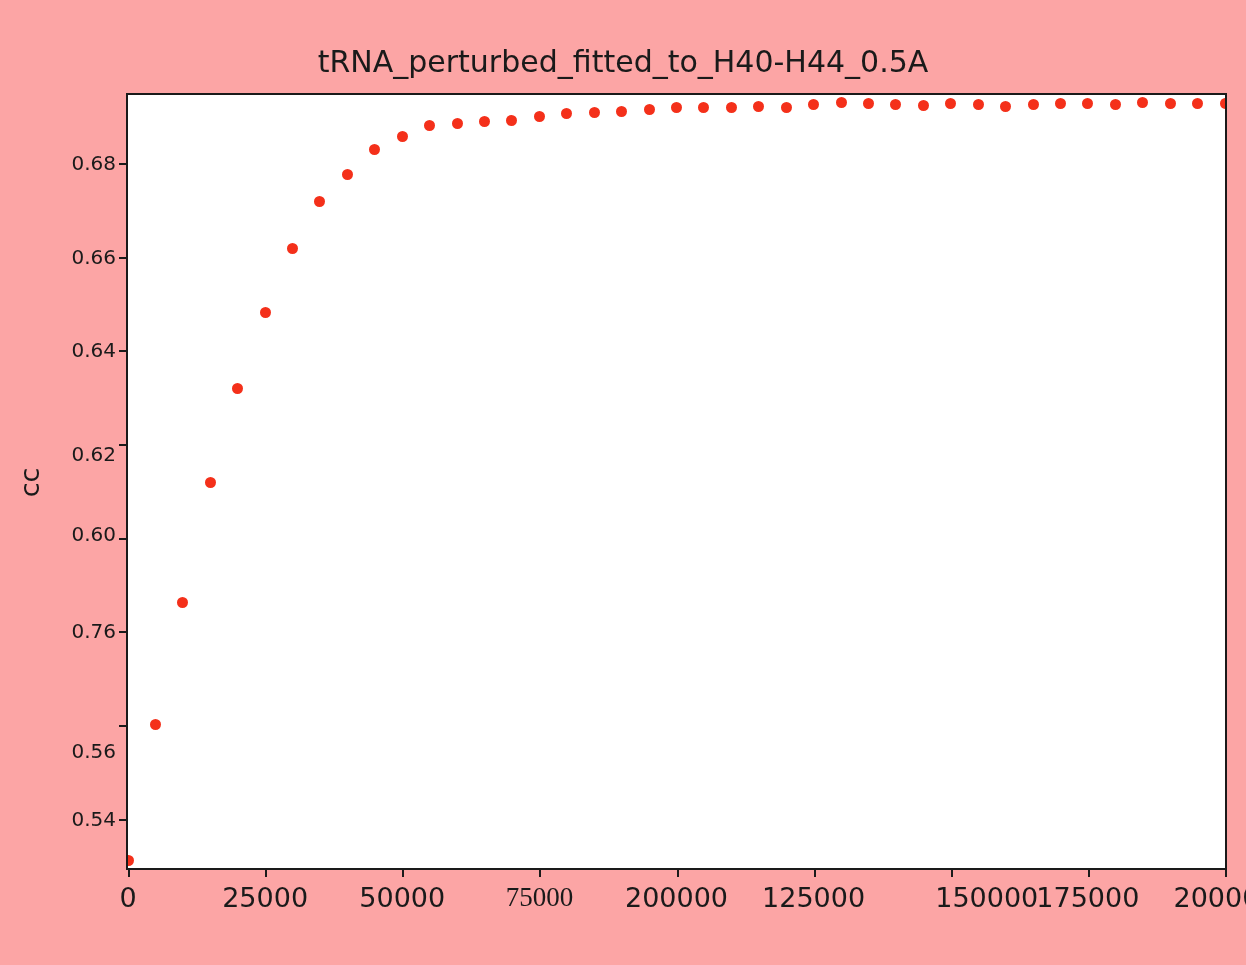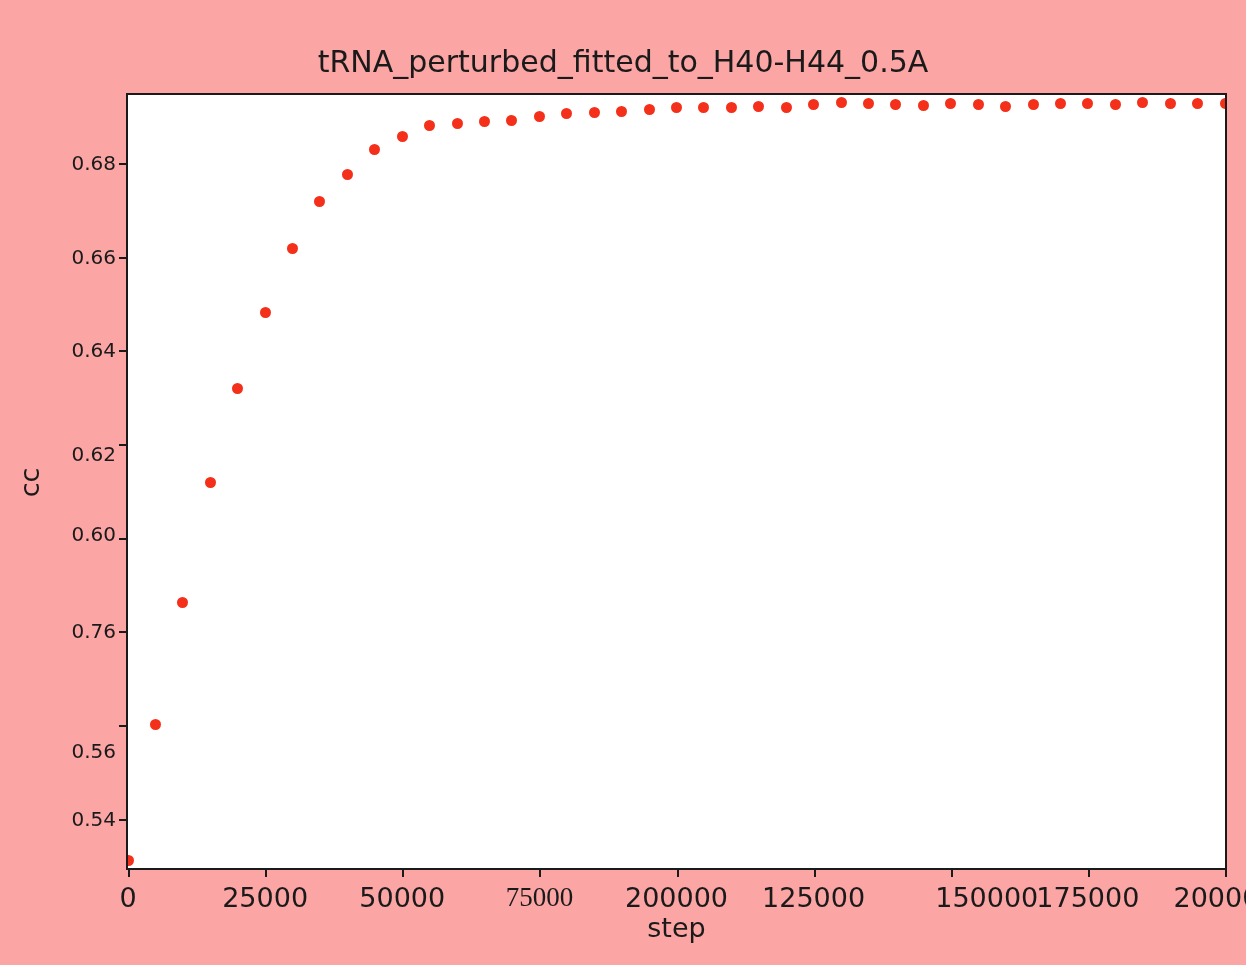--- a/index.html
+++ b/index.html
@@ -203,15 +203,14 @@
       <div class="xtick-mark" style="left: 685.625px;"></div>
       <div class="xtick-label" style="left: 685.625px;">125000</div>
       <div class="xtick-mark" style="left: 822.75px;"></div>
       <div class="xtick-label" style="left: 822.75px; margin-left: 36px;">150000</div>
       <div class="xtick-mark" style="left: 959.875px;"></div>
       <div class="xtick-label" style="left: 959.875px;">175000</div>
       <div class="xtick-mark" style="left: 1097px;"></div>
       <div class="xtick-label" style="left: 1097px;">200000</div>
     </div>
 
-  <div id="xlabel">step</div>
 
 </div>
 
 </body></html>

